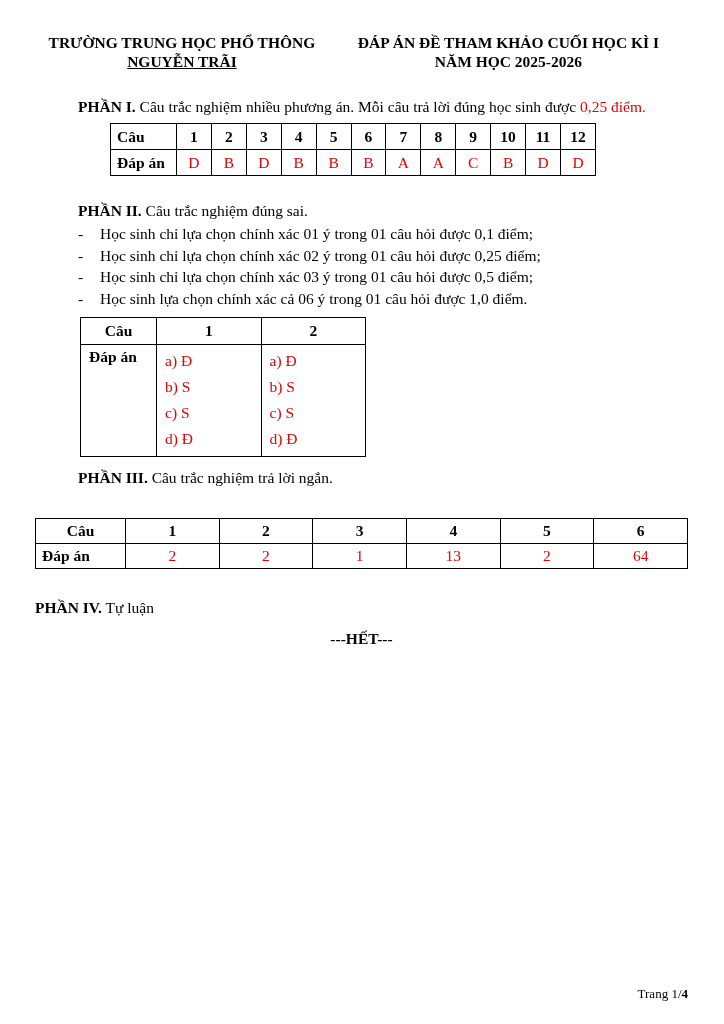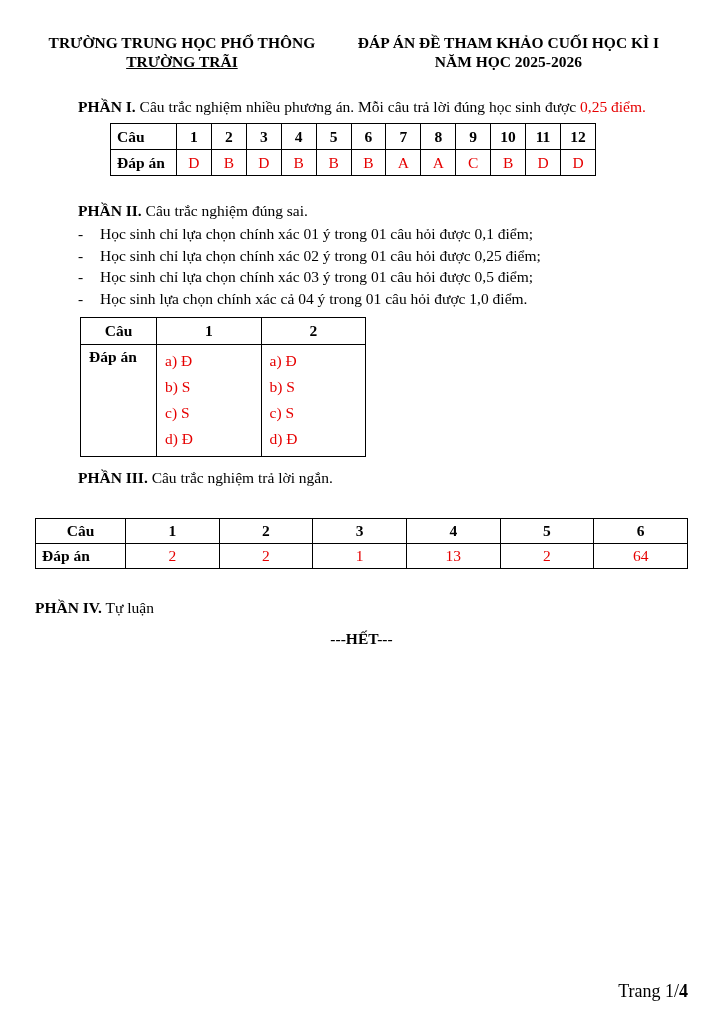--- a/index.html
+++ b/index.html
@@ -51,31 +51,31 @@
   .t2 .body td.lab { font-weight:bold; }
   .t2 .ansblock div { color:var(--red); line-height:26px; }
 
   .t3 { margin-top:30px; width:653px; table-layout:fixed; }
   .t3 td { height:25px; padding:1px 6px; }
   .t3 td.lab { width:90px; font-weight:bold; }
   .t3 .numrow td { font-weight:bold; text-align:center; }
   .t3 .ansrow td { color:var(--red); text-align:center; }
   .t3 .ansrow td.lab { color:var(--ink); text-align:left; }
 
-  .footer { position:absolute; right:36px; bottom:22px; font-size:18px;margin-top:8px; }
+  .footer { position:absolute; right:36px; bottom:22px; font-size:13px;margin-top:8px; }
 </style>
 </head>
 <body>
 
 <div class="page">
 
   <div class="header">
     <div class="header-left">
       <div>TRƯỜNG TRUNG HỌC PHỔ THÔNG</div>
-      <div class="u">TRƯỜNG TRÃI</div>
+      <div class="u">NGUYỄN TRÃI</div>
     </div>
     <div class="header-right">
       <div>ĐÁP ÁN ĐỀ THAM KHẢO CUỐI HỌC KÌ I</div>
       <div>NĂM HỌC 2025-2026</div>
     </div>
   </div>
 
   <div class="para indent p1-head">
     <span class="b">PHẦN I.</span><span> Câu trắc nghiệm nhiều phương án. Mỗi câu trả lời đúng học sinh được </span><span class="red">0,25 điểm.</span>
   </div>
@@ -127,21 +127,21 @@
     <div class="rule-line">
       <span class="dash">-</span>
       <span>Học sinh chỉ lựa chọn chính xác 02 ý trong 01 câu hỏi được 0,25 điểm;</span>
     </div>
     <div class="rule-line">
       <span class="dash">-</span>
       <span>Học sinh chỉ lựa chọn chính xác 03 ý trong 01 câu hỏi được 0,5 điểm;</span>
     </div>
     <div class="rule-line">
       <span class="dash">-</span>
-      <span>Học sinh lựa chọn chính xác cả 04 ý trong 01 câu hỏi được 1,0 điểm.</span>
+      <span>Học sinh lựa chọn chính xác cả 06 ý trong 01 câu hỏi được 1,0 điểm.</span>
     </div>
   </div>
 
   <table class="t2">
     <tbody>
         <tr class="hdr">
       <td class="lab">Câu</td>
       <td>1</td>
       <td>2</td>
     </tr>

